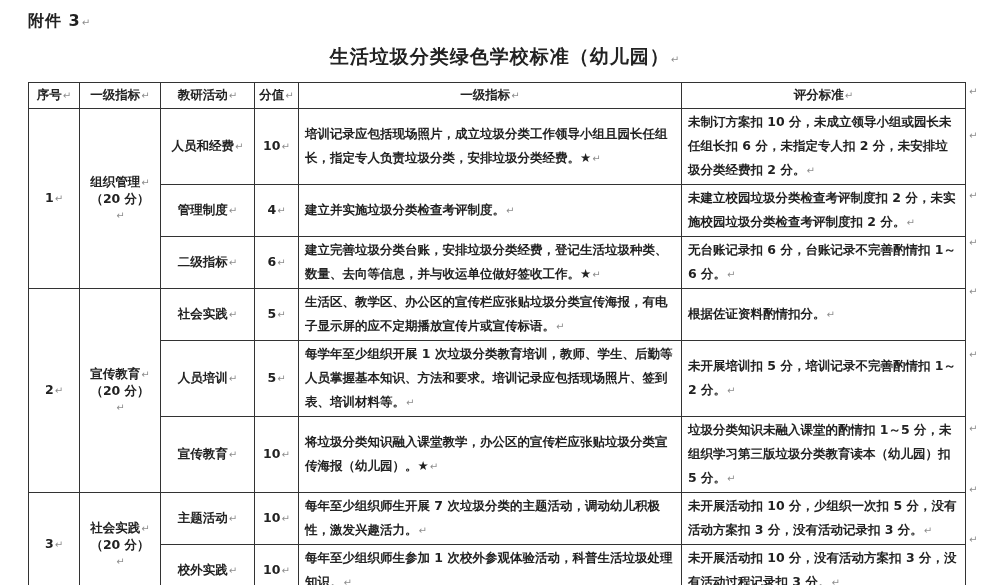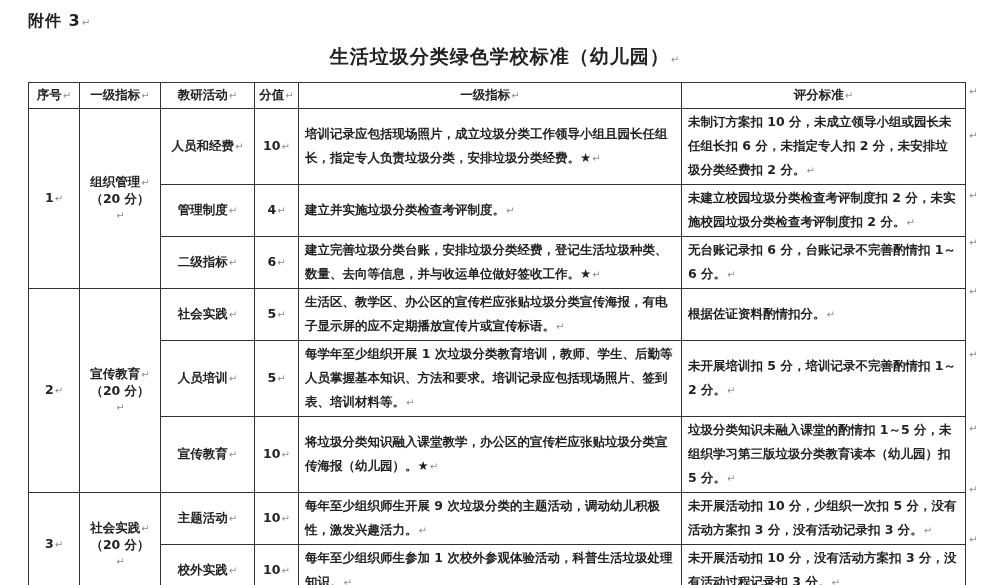--- a/index.html
+++ b/index.html
@@ -131,21 +131,21 @@
   </tr>
 
   <tr class="r-3a">
     <td class="c" rowspan="2"><span>3</span><span class="pm">↵</span></td>
     <td class="c" rowspan="2">
       <div class="catline"><span>社会实践</span><span class="pm">↵</span></div>
       <div class="catline"><span>（20 分）</span><span class="pm">↵</span></div>
     </td>
     <td class="c"><span>主题活动</span><span class="pm">↵</span></td>
     <td class="c"><span>10</span><span class="pm">↵</span></td>
-    <td class="l"><span>每年至少组织师生开展 9 次垃圾分类的主题活动，调动幼儿积极性，激发兴趣活力。</span><span class="pm">↵</span></td>
+    <td class="l"><span>每年至少组织师生开展 7 次垃圾分类的主题活动，调动幼儿积极性，激发兴趣活力。</span><span class="pm">↵</span></td>
     <td class="l"><span>未开展活动扣 10 分，少组织一次扣 5 分，没有活动方案扣 3 分，没有活动记录扣 3 分。</span><span class="pm">↵</span></td>
   </tr>
   <tr class="r-3b">
     <td class="c"><span>校外实践</span><span class="pm">↵</span></td>
     <td class="c"><span>10</span><span class="pm">↵</span></td>
     <td class="l"><span>每年至少组织师生参加 1 次校外参观体验活动，科普生活垃圾处理知识。</span><span class="pm">↵</span></td>
     <td class="l"><span>未开展活动扣 10 分，没有活动方案扣 3 分，没有活动过程记录扣 3 分。</span><span class="pm">↵</span></td>
   </tr>
 </tbody>
   </table>

